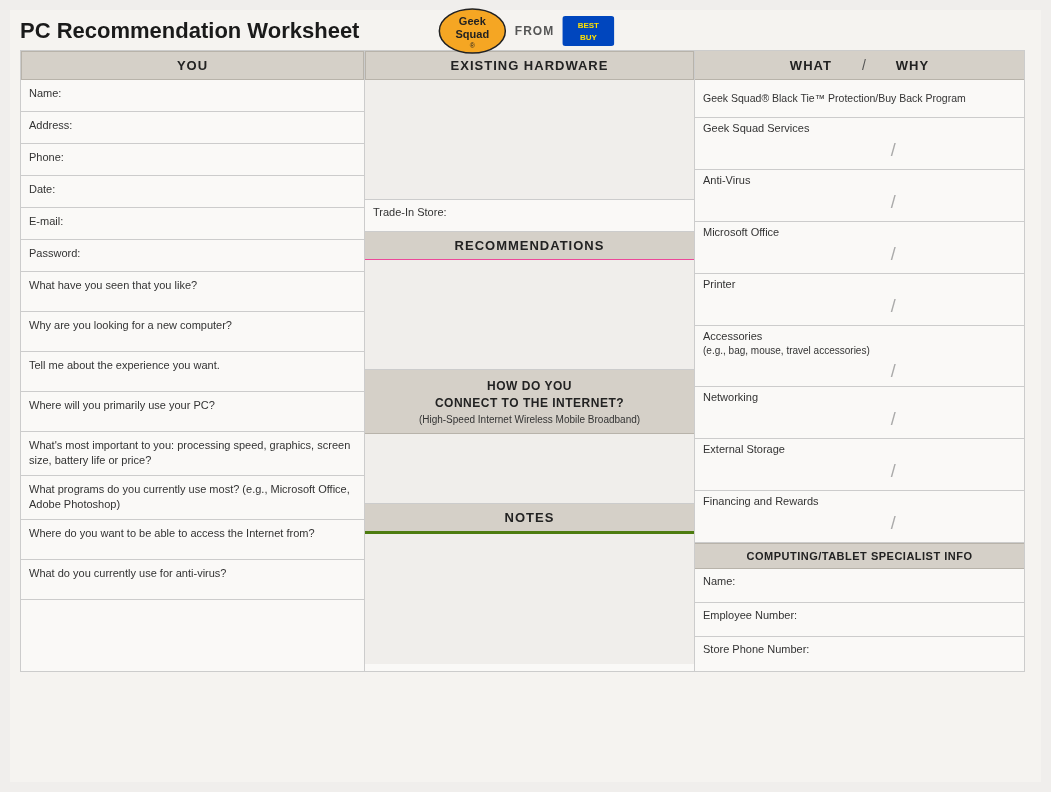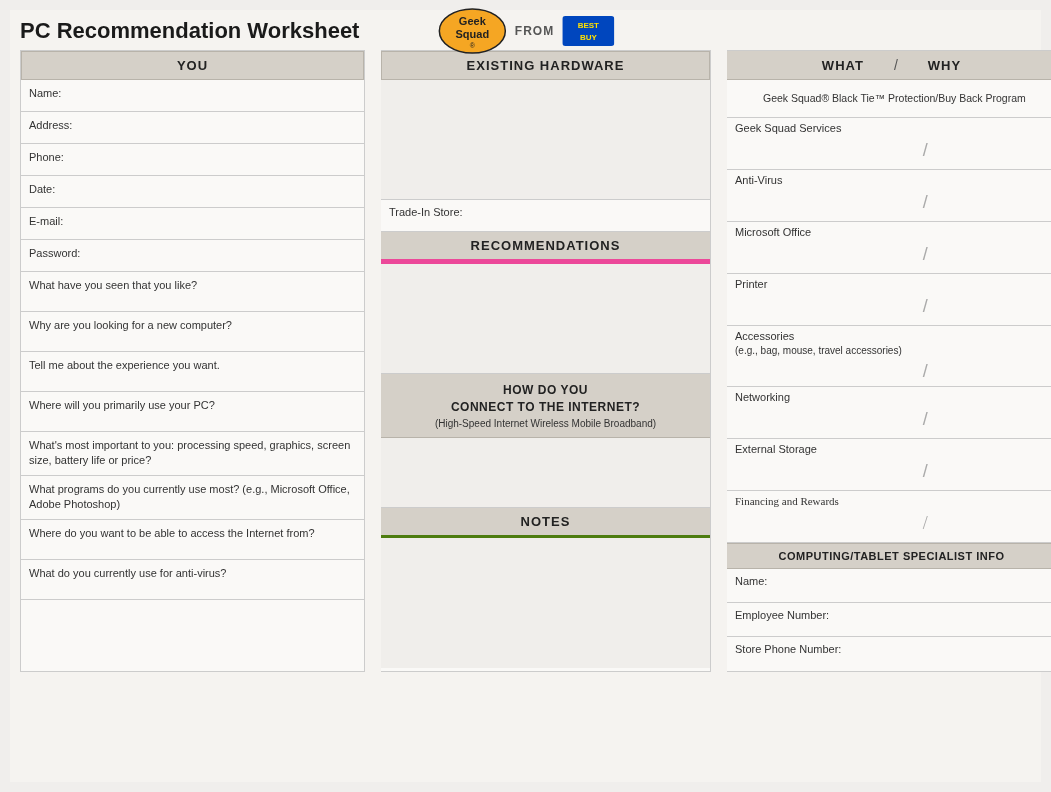--- a/index.html
+++ b/index.html
@@ -58,21 +58,21 @@
 
     .best-buy-logo {
       width: 52px;
       height: 30px;
     }
 
     
     .columns {
       display: grid;
       grid-template-columns: 345px 330px 330px;
-      gap: 16px;
+      gap: 0;
       padding: 0 10px 10px 10px;
     }
 
     
     .col-header {
       background: #d5d0c8;
       border: 1px solid #b8b3aa;
       text-align: center;
       padding: 6px 4px;
       font-weight: bold;
@@ -132,21 +132,21 @@
     .trade-in-row {
       padding: 6px 8px;
       border-bottom: 1px solid #ccc;
       font-size: 11px;
       background: #faf9f7;
       min-height: 32px;
     }
 
     .section-subheader {
       background: #d5d0c8;
-      border-bottom: 5px solid #ec4899;
+      border-bottom: 1px solid #ec4899;
       text-align: center;
       padding: 6px 4px;
       font-weight: bold;
       font-size: 13px;
       letter-spacing: 1px;
       color: #222;
       text-transform: uppercase;
     }
 
     .recommendations-content {
@@ -392,21 +392,21 @@
 
     <div class="solutions-col">
 
       <div class="what-why-header">
         <span class="what-label">WHAT</span>
         <span class="divider-slash">/</span>
         <span class="why-label">WHY</span>
       </div>
 
       <div class="solution-row" style="min-height: 38px; display: flex; align-items: center;">
-        <span class="solution-item-name" style="font-size:10.5px;margin-left:28px;">Geek Squad® Black Tie™ Protection/Buy Back Program</span>
+        <span class="solution-item-name" style="font-size:10.5px;">Geek Squad® Black Tie™ Protection/Buy Back Program</span>
       </div>
 
       <div class="solution-row" style="min-height: 52px;">
         <div class="solution-item-name">Geek Squad Services</div>
         <div class="solution-slash-row">
           <span class="solution-slash">/</span>
         </div>
       </div>
 
       <div class="solution-row" style="min-height: 52px;">
@@ -445,21 +445,21 @@
         </div>
       </div>
 
       <div class="solution-row" style="min-height: 52px;">
         <div class="solution-item-name">External Storage</div>
         <div class="solution-slash-row">
           <span class="solution-slash">/</span>
         </div>
       </div>
 
-      <div class="solution-row" style="min-height: 52px; font-family: Liberation Serif, serif;">
+      <div class="solution-row" style="min-height: 52px;">
         <div class="solution-item-name">Financing and Rewards</div>
         <div class="solution-slash-row">
           <span class="solution-slash">/</span>
         </div>
       </div>
 
       <div class="specialist-header">COMPUTING/TABLET SPECIALIST INFO</div>
 
       <div class="specialist-field">
         <span>Name:</span>

